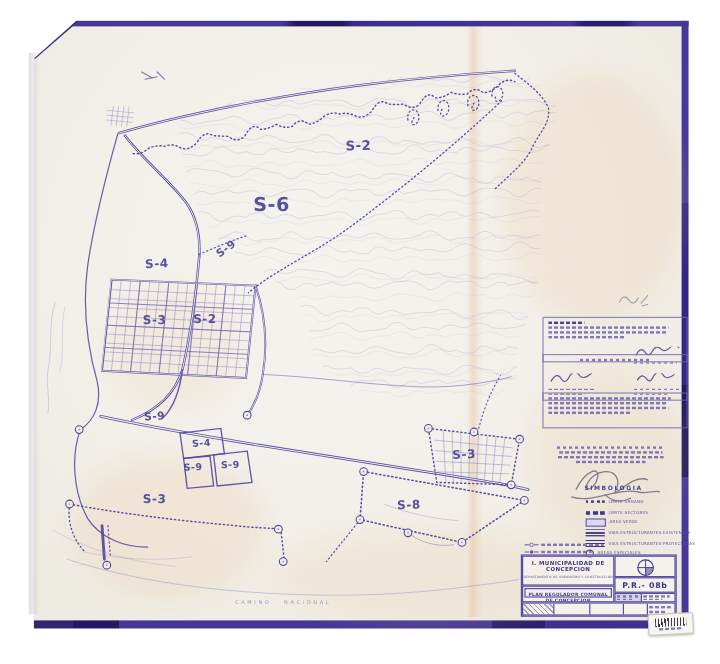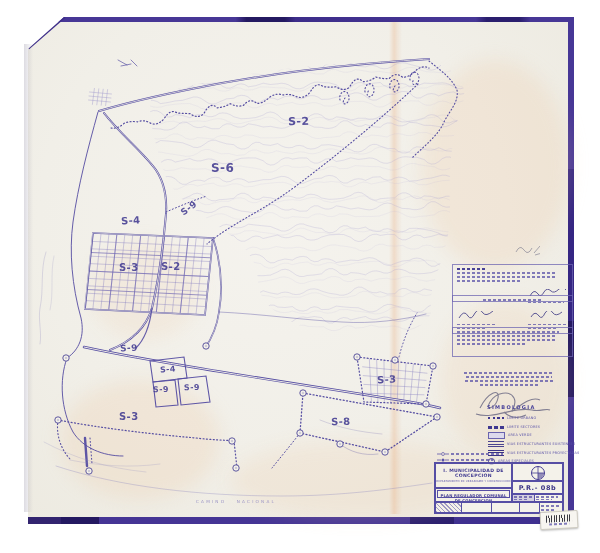--- a/index.html
+++ b/index.html
@@ -248,21 +248,21 @@
         <circle cx="395" cy="360" r="3.2" fill="#f1efe8" stroke="#4f4899" stroke-width="0.9"></circle>
         <circle cx="395" cy="360" r="0.7" fill="#4f4899" opacity="0.6"></circle>
         <circle cx="340" cy="444" r="3.2" fill="#f1efe8" stroke="#4f4899" stroke-width="0.9"></circle>
         <circle cx="340" cy="444" r="0.7" fill="#4f4899" opacity="0.6"></circle>
         <circle cx="232" cy="441" r="3.2" fill="#f1efe8" stroke="#4f4899" stroke-width="0.9"></circle>
         <circle cx="232" cy="441" r="0.7" fill="#4f4899" opacity="0.6"></circle>
       </g>
   </svg>
 
   <span class="zlabel" style="left:288px;top:115px;font-size:11px;transform:rotate(-2deg)">S-2</span>
-  <span class="zlabel" style="left:211px;top:161px;font-size:12px">S-6</span>
+  <span class="zlabel" style="left:211px;top:161px;font-size:16px">S-6</span>
   <span class="zlabel" style="left:180px;top:203px;font-size:9px;transform:rotate(-36deg)">S-9</span>
   <span class="zlabel" style="left:121px;top:215px;font-size:10px;transform:rotate(-3deg)">S-4</span>
   <span class="zlabel" style="left:119px;top:262px;font-size:10px">S-3</span>
   <span class="zlabel" style="left:161px;top:261px;font-size:10px">S-2</span>
   <span class="zlabel" style="left:120px;top:343px;font-size:9px;transform:rotate(-3deg)">S-9</span>
   <span class="zlabel" style="left:160px;top:365px;font-size:8px;transform:rotate(-4deg)">S-4</span>
   <span class="zlabel" style="left:153px;top:385px;font-size:8px;transform:rotate(-2deg)">S-9</span>
   <span class="zlabel" style="left:184px;top:383px;font-size:8px;transform:rotate(-2deg)">S-9</span>
   <span class="zlabel" style="left:119px;top:411px;font-size:10px">S-3</span>
   <span class="zlabel" style="left:377px;top:374px;font-size:10px;transform:rotate(-3deg)">S-3</span>

